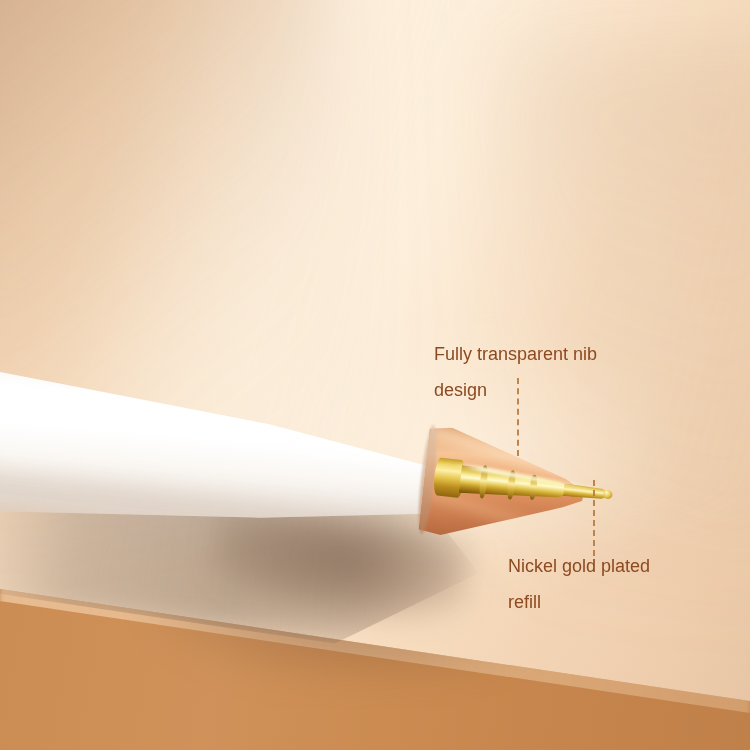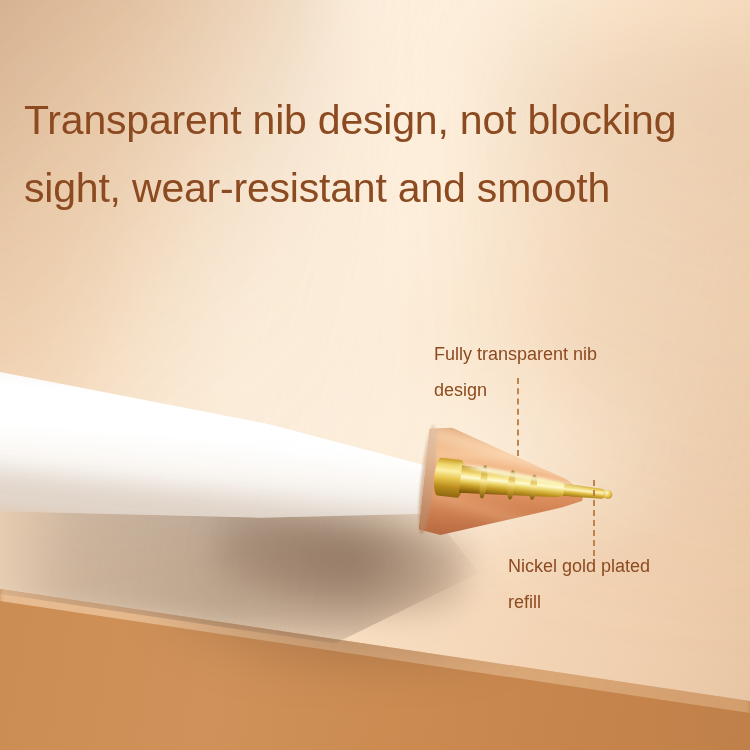--- a/index.html
+++ b/index.html
@@ -516,22 +516,20 @@
       <div class="refill-ring r3"></div>
       <div class="refill-tip"></div>
       <div class="refill-tip-cap"></div>
       <div class="refill-spec"></div>
     </div>
   </div>
 
   <div class="leader leader-top"></div>
   <div class="leader leader-bottom"></div>
 
-  <div class="headline">Transparent nib design, not blocking
-sight, wear-resistant and smooth</div>
 
   <div class="callout callout-nib">Fully transparent nib
 design</div>
 
   <div class="callout callout-refill">Nickel gold plated
 refill</div>
 
 </div>
 
 </body></html>

